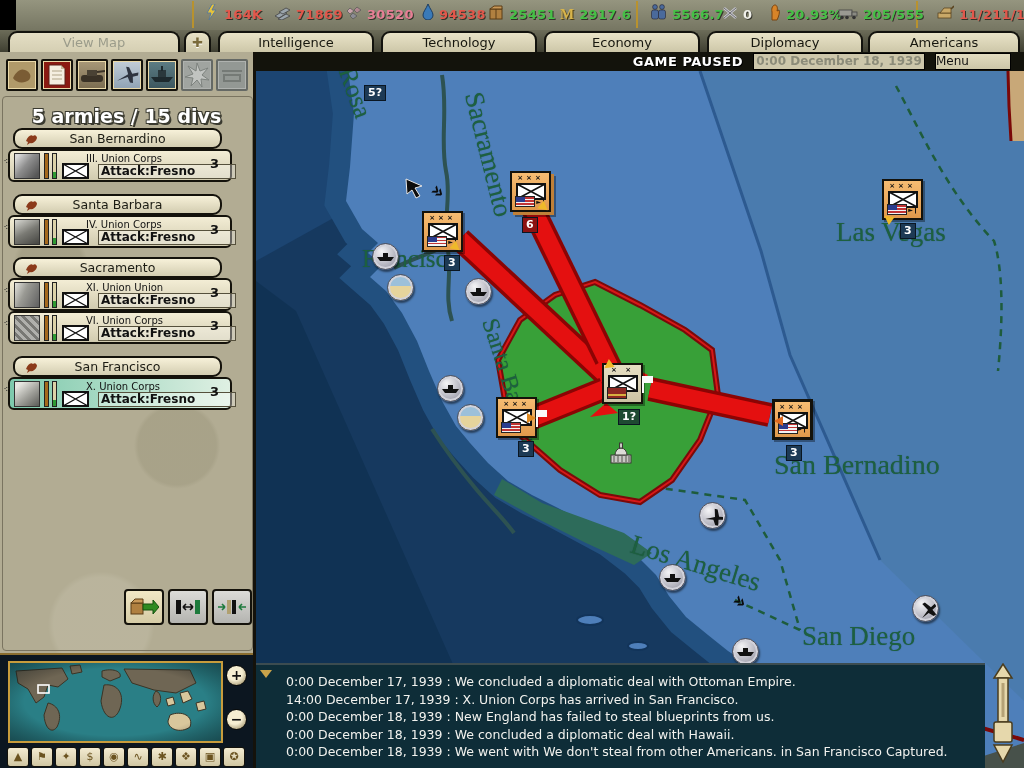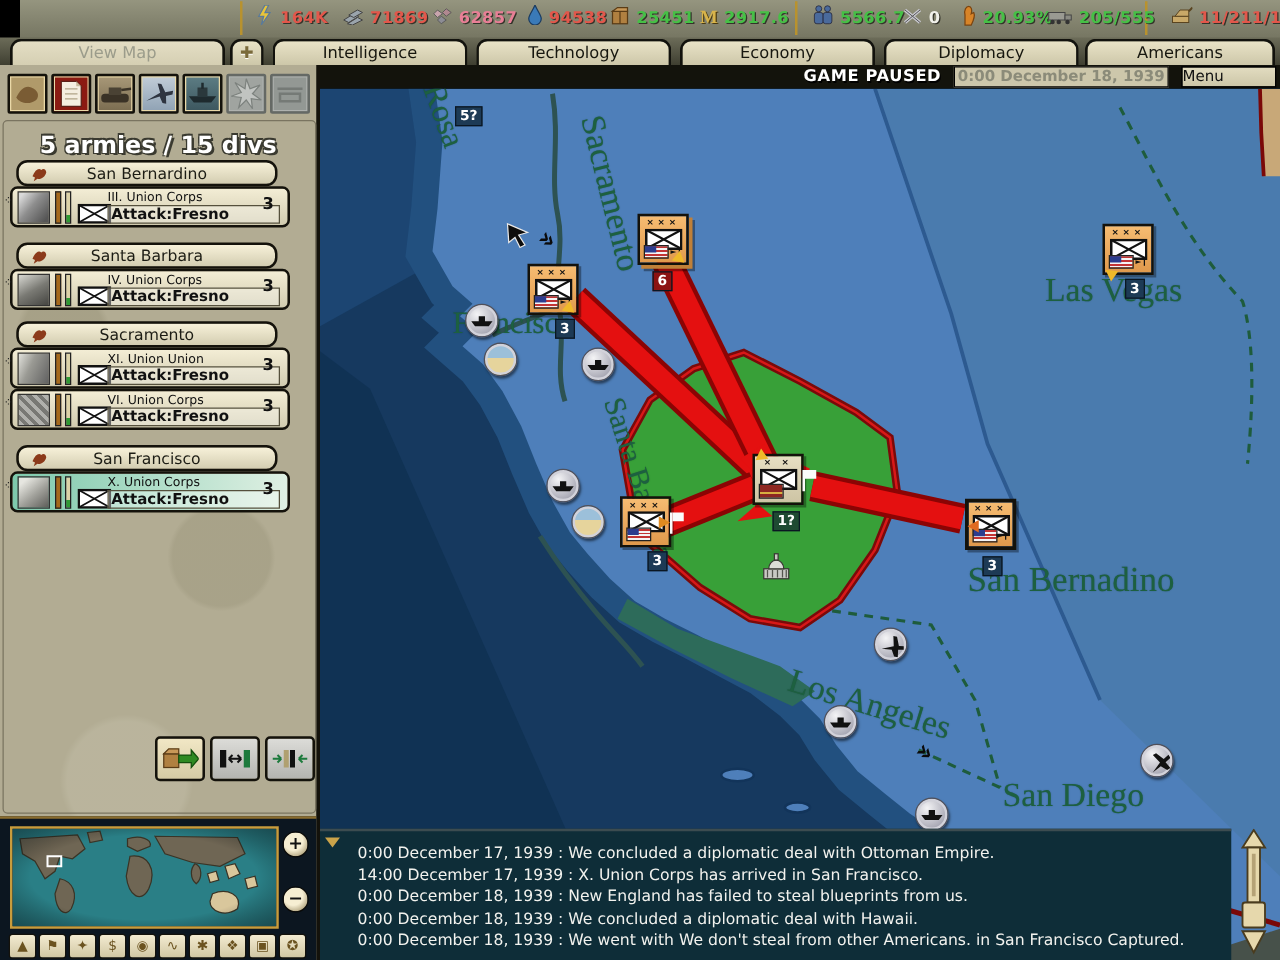--- a/index.html
+++ b/index.html
@@ -14,21 +14,21 @@
   
   .tabsbar{position:absolute;left:0;top:30px;width:1024px;height:22px;
            background:linear-gradient(#6c6c59,#3f3f31)}
   .tab{position:absolute;top:1px;height:21px;background:linear-gradient(#e9e3c7,#cdc7a9);
        border:2px solid #12120d;border-bottom:none;border-radius:9px 9px 0 0;box-sizing:border-box;
        display:flex;align-items:center;justify-content:center;font-size:13px;color:#17170f;cursor:pointer}
   .tab.active{color:#9b9c8b;background:linear-gradient(#e4dec4,#d5cfb3)}
   .tabcross{font-size:13px;color:#7a6a3a;text-shadow:0 1px 0 #fff}
   
   .statusbar{position:absolute;left:256px;top:52px;width:768px;height:19px;background:#13130c;
-             display:flex;align-items:center;justify-content:flex-end;gap:10px;box-sizing:border-box;padding-right:3px}
+             display:flex;align-items:center;justify-content:flex-end;gap:10px;box-sizing:border-box;padding-right:13px}
   .paused{color:#fff;font-weight:bold;font-size:13px;letter-spacing:.5px;text-shadow:1px 1px 0 #000}
   .datebox{width:170px;height:15px;background:#cdc7ab;border:1px solid #000;color:#8b8b79;
            font-weight:bold;font-size:12px;text-align:center;line-height:14px}
   .menubtn{width:74px;height:15px;background:linear-gradient(#e2dcc0,#ccc6a8);border:1px solid #000;
            font-size:12px;text-align:left;line-height:14px;color:#111;cursor:pointer}
   
   .sidebar{position:absolute;left:0;top:52px;width:256px;height:716px;box-sizing:border-box;
            background:#b2ac93;border-right:3px solid #14120b;
            background-image:radial-gradient(circle at 20% 30%,rgba(96,92,62,.14) 0 6%,transparent 7%),
                             radial-gradient(circle at 70% 55%,rgba(96,92,62,.12) 0 9%,transparent 10%),
@@ -52,21 +52,21 @@
             background:linear-gradient(130deg,#d9d9d9 10%,#8e8e8e 45%,#565656 90%)}
   .portrait.p2{background:linear-gradient(150deg,#cfcfc9 5%,#7a7a74 50%,#4a4a46 95%)}
   .portrait.p3{background:linear-gradient(115deg,#e2e2dc,#9a9a94 40%,#606060)}
   .portrait.p4{background:repeating-linear-gradient(45deg,#b0b0ac 0 3px,#787874 3px 6px)}
   .portrait.p5{background:linear-gradient(140deg,#e6e6e0 15%,#a2a29c 55%,#5c5c58)}
   .bar{position:absolute;top:2px;width:5px;height:26px;border:1px solid #222;box-sizing:border-box}
   .bar.str{left:34px;background:#a5691c}
   .bar.org{left:42px;background:linear-gradient(#dcd2a8 0 76%,#2f9a33 76%)}
   .uenv{position:absolute;left:52px;bottom:1px}
   .uname{position:absolute;left:76px;top:2px;font-size:10px;font-weight:normal;color:#111}
-  .uorder{position:absolute;left:76px;bottom:1px;width:138px;height:15px;border:1px solid #55503c;
+  .uorder{position:absolute;left:88px;bottom:1px;width:138px;height:15px;border:1px solid #55503c;
           background:rgba(255,255,252,.35);font-size:12px;font-weight:bold;color:#111;
           box-sizing:border-box;line-height:13px;padding-left:2px}
   .ucount{position:absolute;right:11px;top:5px;font-size:13px;font-weight:bold;color:#111}
   .abtn{position:absolute;top:537px;width:40px;height:36px;border:2px solid #14120b;border-radius:4px;
         box-sizing:border-box;cursor:pointer;display:flex;align-items:center;justify-content:center}
   .abtn.tan{background:linear-gradient(#f1e7c5,#d5cba5)}
   .abtn.grey{background:linear-gradient(#dcdcd8,#b4b4b0)}
   
   .mmpanel{position:absolute;left:0;top:601px;width:253px;height:115px;background:#0c1620;border-top:2px solid #8a6d2f;box-sizing:border-box}
   .mmap{position:absolute;left:8px;top:6px;width:215px;height:82px;border:2px solid #c89c3c;box-sizing:border-box;cursor:pointer}
@@ -137,21 +137,21 @@
     <span class="rval" style="color: rgb(226, 87, 75);">71869</span>
   </div>
   <div class="res" style="left:330px">
     <span><svg width="16" height="14">
           <g stroke="#555" stroke-width=".7">
             <polygon points="4,2 8,5 4,8 1,5" fill="#c8a4ac"></polygon>
             <polygon points="11,1 15,4 11,7 8,4" fill="#b08890"></polygon>
             <polygon points="7,7 11,10 7,13 4,10" fill="#8c8c94"></polygon>
           </g>
         </svg></span>
-    <span class="rval" style="color: rgb(232, 127, 150);">62857</span>
+    <span class="rval" style="color: rgb(232, 127, 150);">30520</span>
   </div>
   <div class="res" style="left:406px">
     <span><svg width="12" height="16">
           <path d="M6 0 C8 5 11 8 11 11 A5 5 0 0 1 1 11 C1 8 4 5 6 0 Z" fill="#3a7ab8" stroke="#1c3c60" stroke-width="1"></path>
         </svg></span>
     <span class="rval" style="color: rgb(226, 87, 75);">94538</span>
   </div>
   <div class="res" style="left:472px">
     <span><svg width="16" height="15">
           <rect x="2" y="4" width="12" height="10" fill="#b08040" stroke="#5a3c16" stroke-width="1"></rect>

